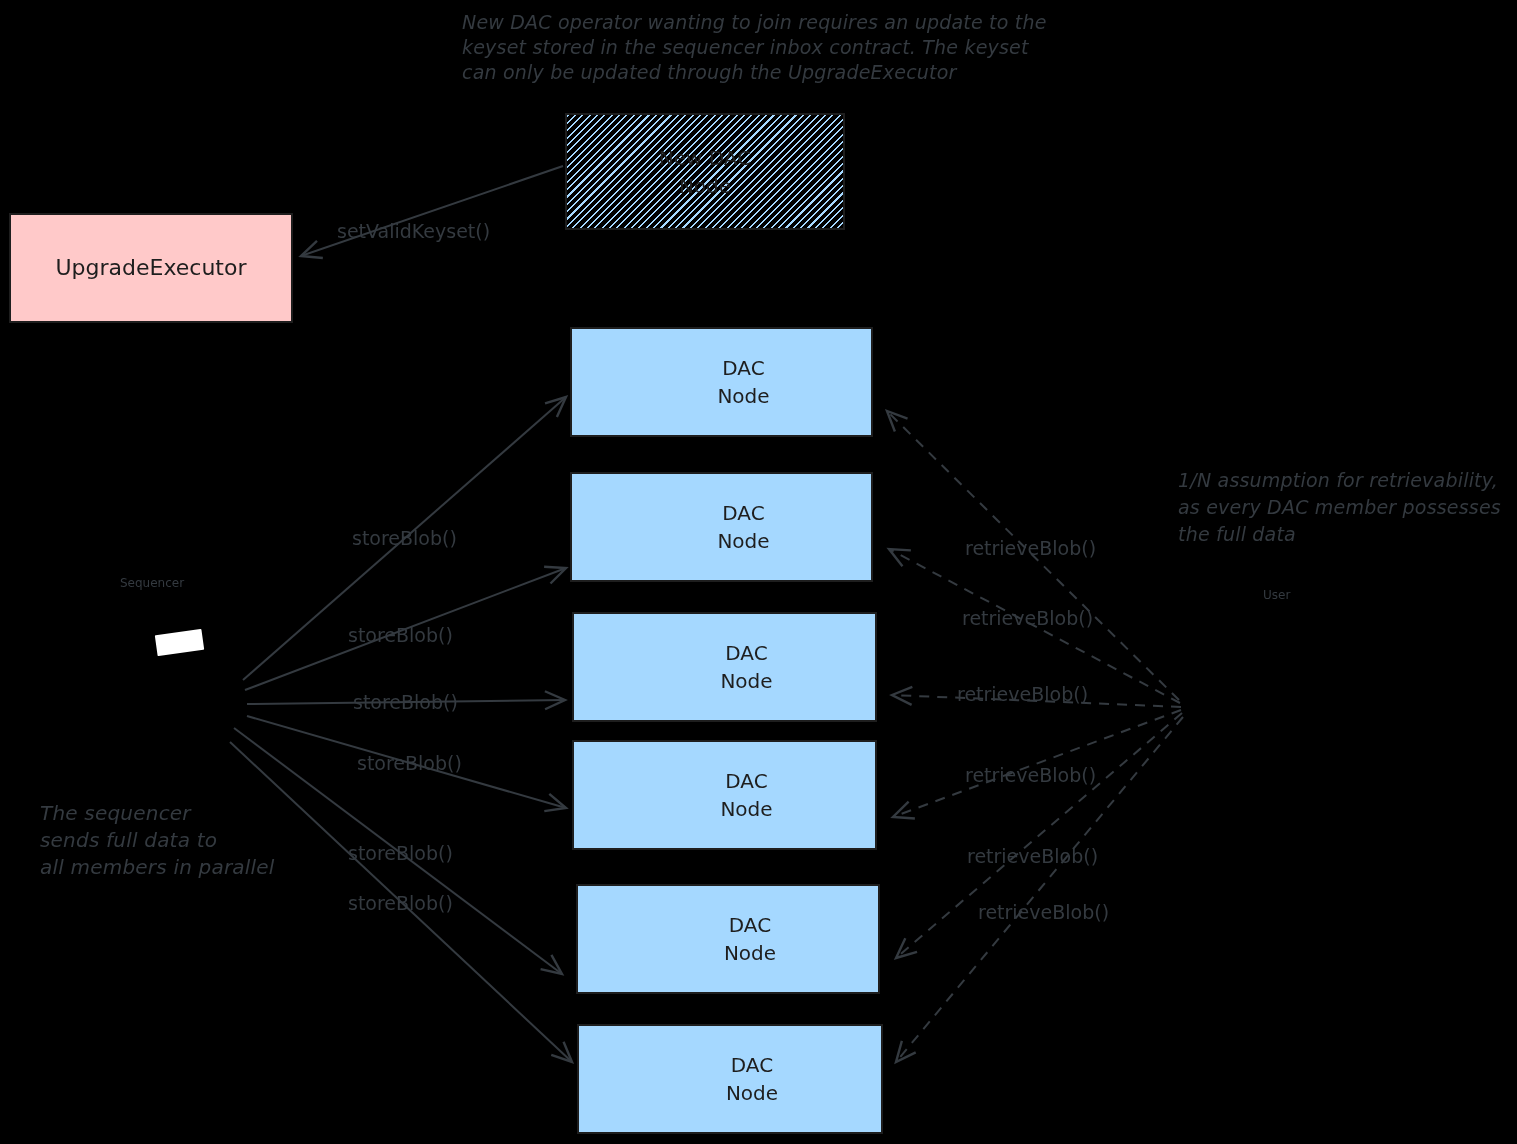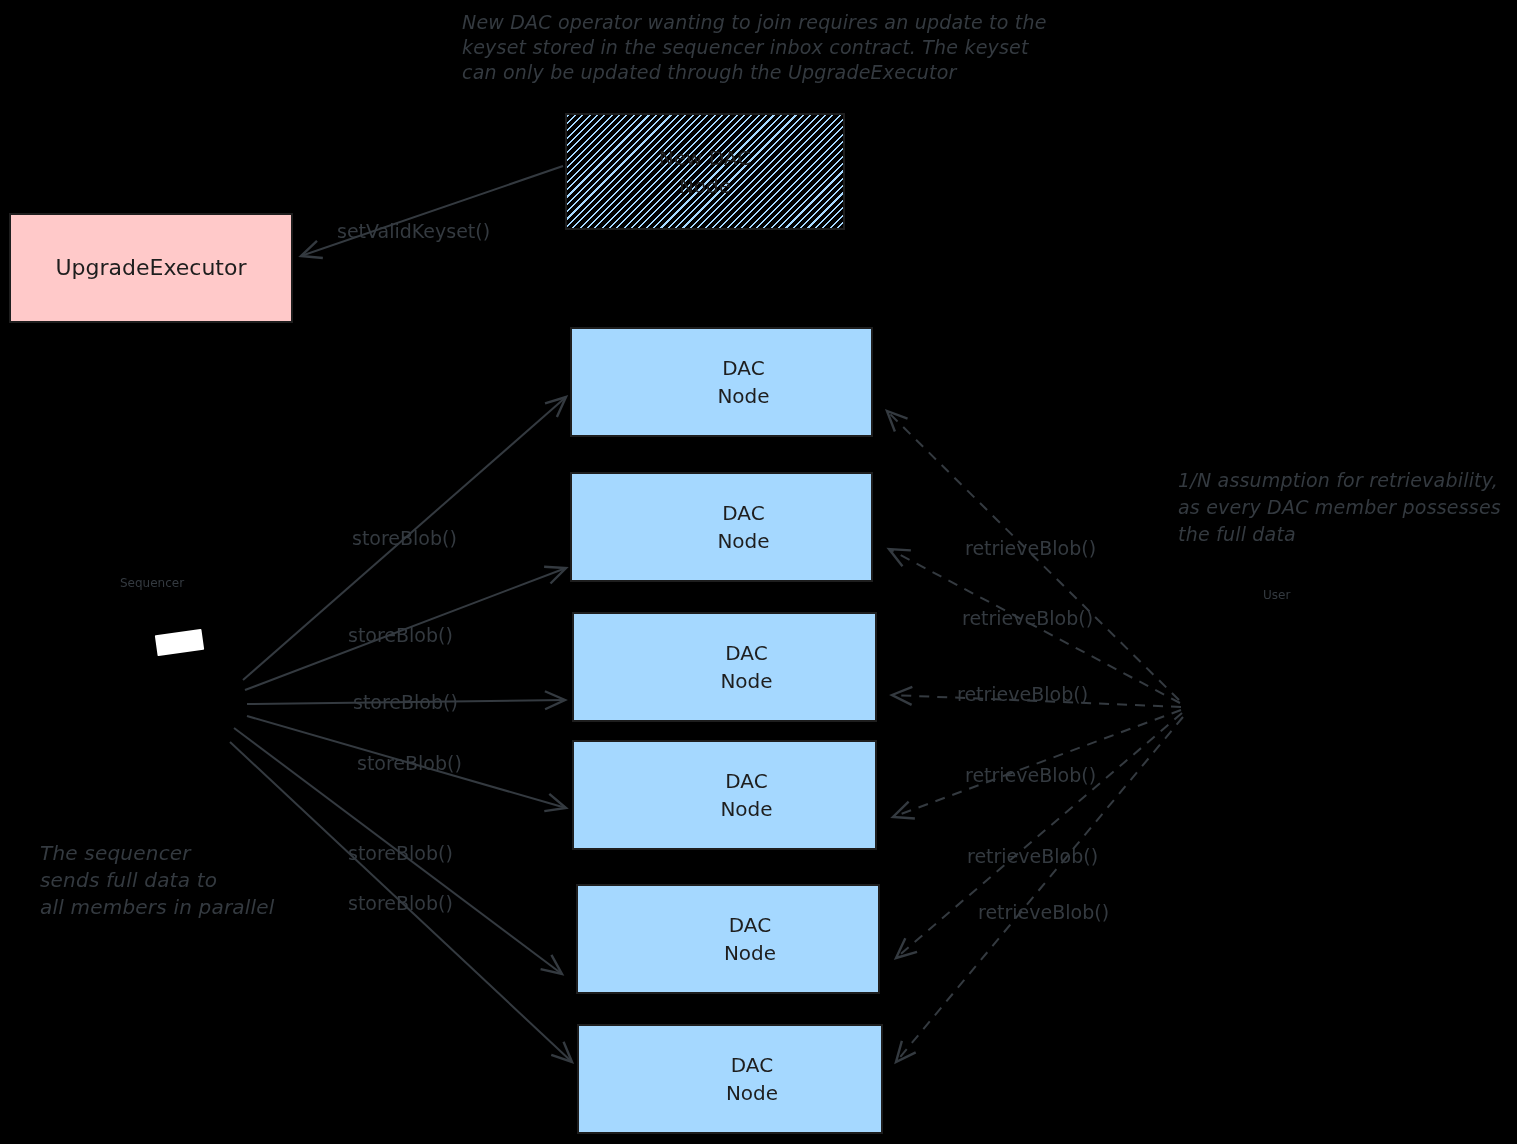--- a/index.html
+++ b/index.html
@@ -80,21 +80,21 @@
   </svg>
 
   <div class="note" style="left:462px;top:10px;width:640px;">New DAC operator wanting to join requires an update to the
 keyset stored in the sequencer inbox contract. The keyset
 can only be updated through the UpgradeExecutor</div>
 
   <div class="note" style="left:1178px;top:467px;width:340px;line-height:27px;">1/N assumption for retrievability,
 as every DAC member possesses
 the full data</div>
 
-  <div class="note" style="left:40px;top:840px;width:280px;line-height:27px;font-size:20px;">The sequencer
+  <div class="note" style="left:40px;top:800px;width:280px;line-height:27px;font-size:20px;">The sequencer
 sends full data to
 all members in parallel</div>
 
   <div class="box hatched" style="left:565px;top:113px;width:280px;height:117px;">
     <div class="box-label">New DAC
 Node</div>
   </div>
 
   <div class="box executor" style="left:9px;top:213px;width:284px;height:110px;">
     <div class="box-label" style="font-size:22px;">UpgradeExecutor</div>

